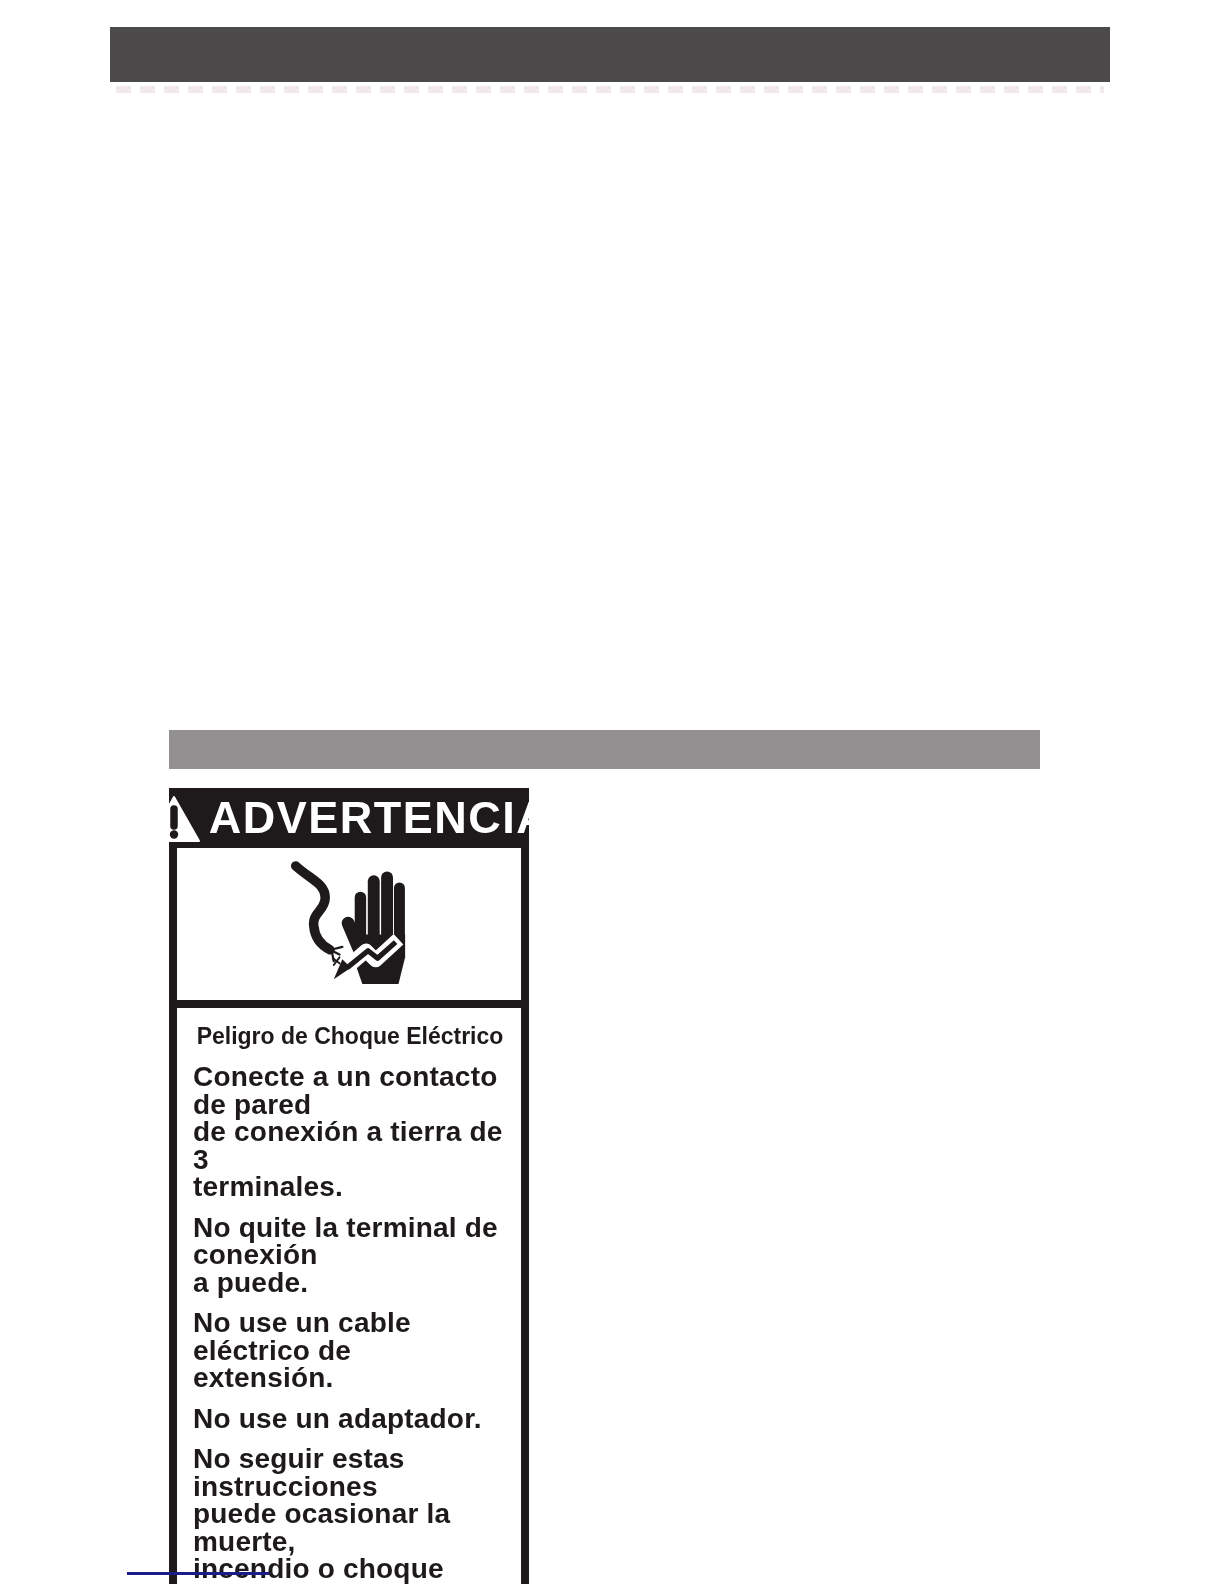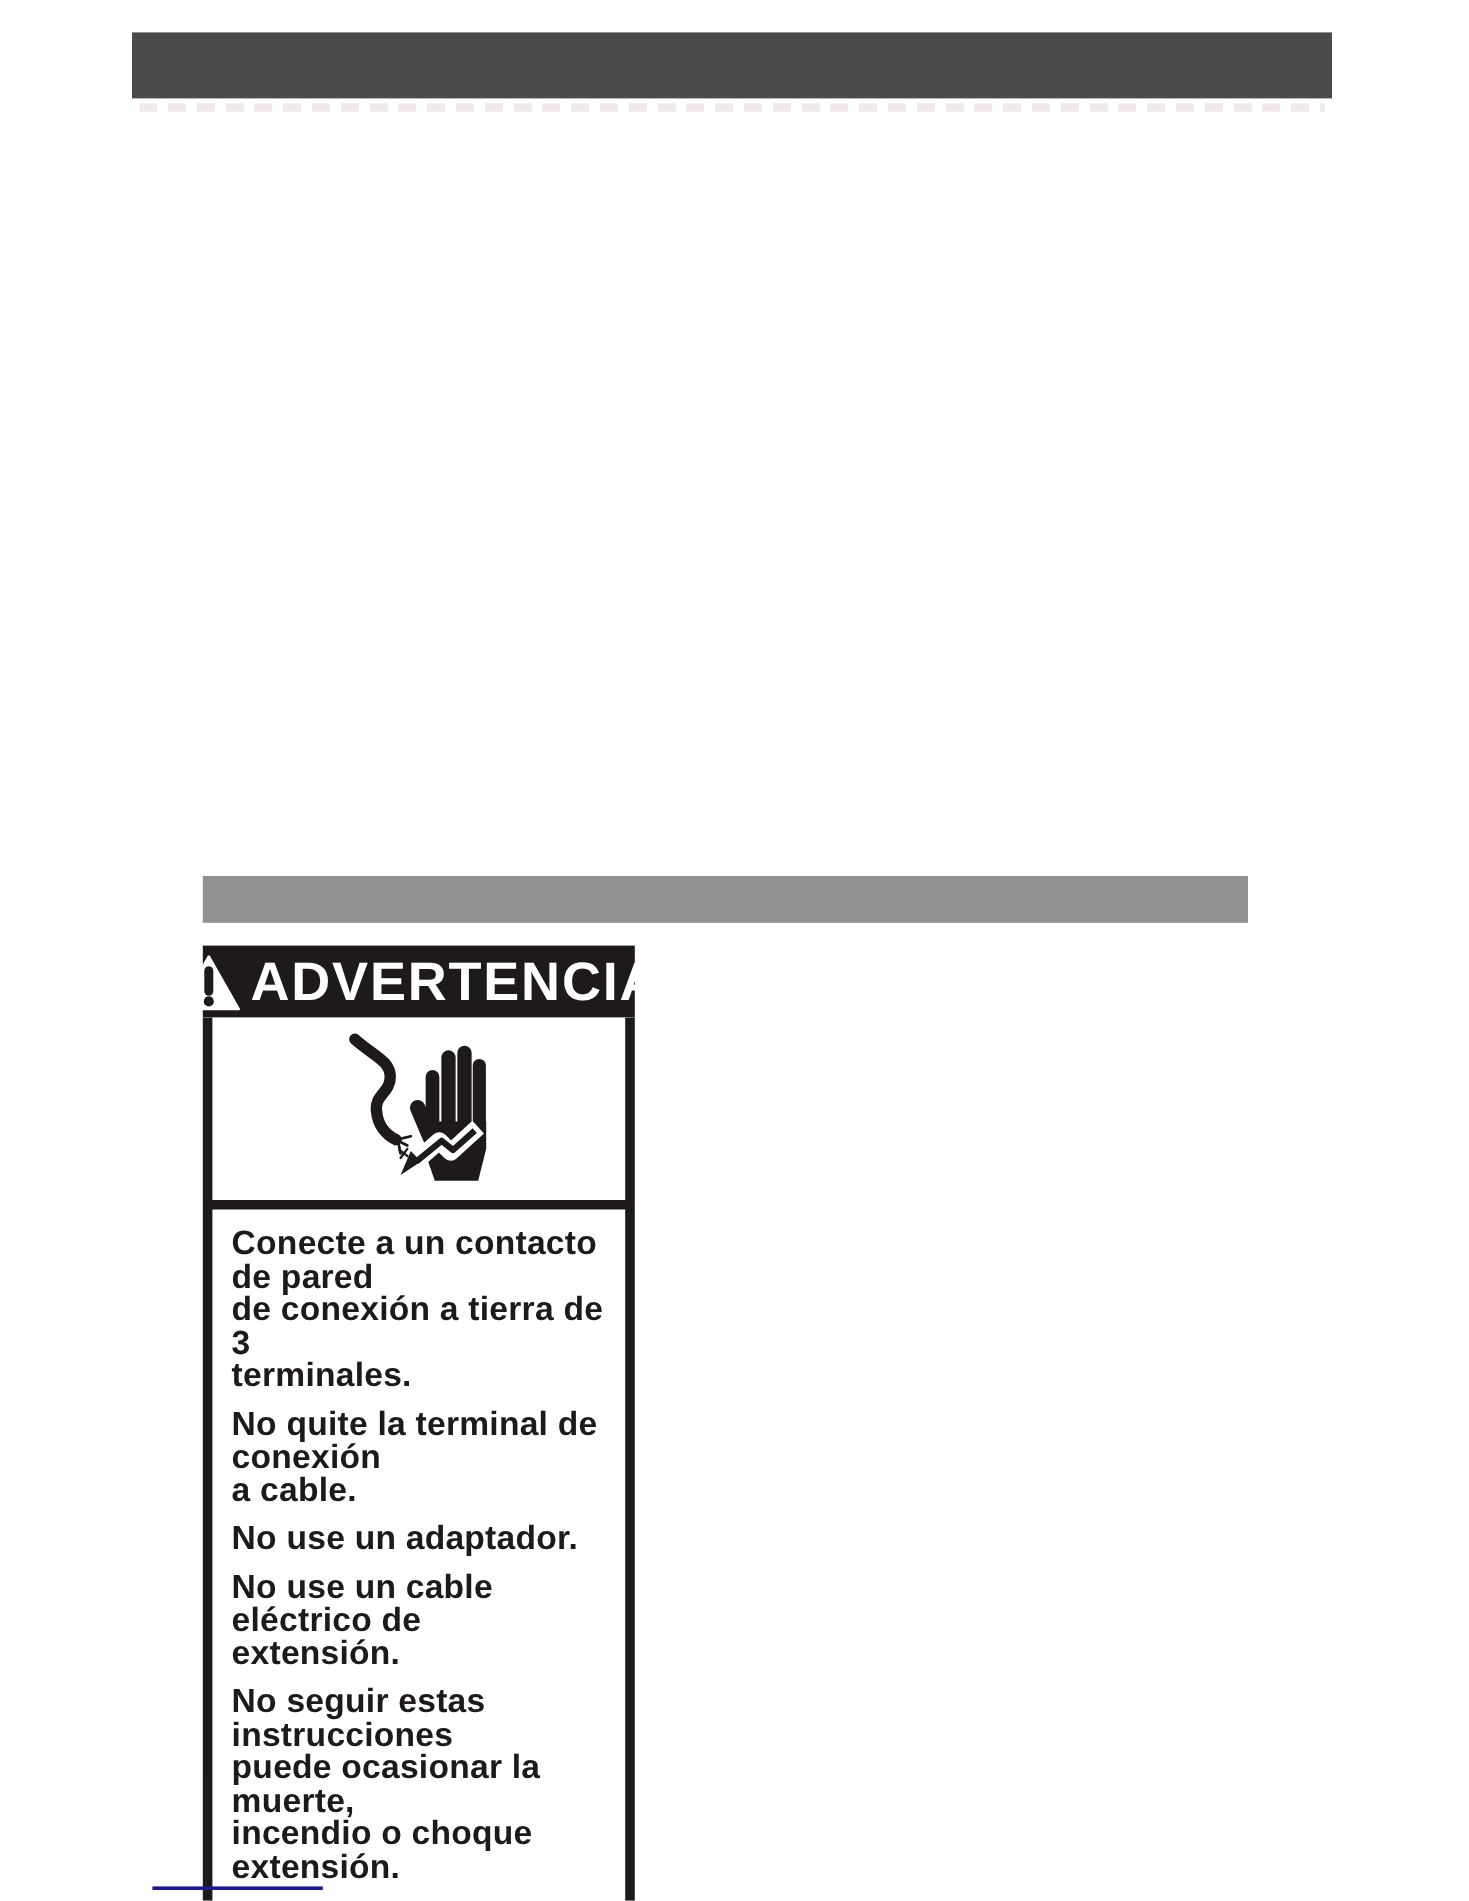--- a/index.html
+++ b/index.html
@@ -95,28 +95,29 @@
         <line x1="115" y1="27" x2="115" y2="82" stroke="#1e1a1b" stroke-width="11.5" stroke-linecap="round"></line>
         <polygon points="66,76 121,76 121,100 114,128 76,128 67,102" fill="#1e1a1b"></polygon>
 
         <polyline points="57,113 80,93 90,103 114,81" fill="none" stroke="#ffffff" stroke-width="15" stroke-linejoin="round"></polyline>
         <polyline points="60,111 82,93 92,101 111,84" fill="none" stroke="#1e1a1b" stroke-width="5.5" stroke-linejoin="round"></polyline>
         <polygon points="46,123 64,111 55,102" fill="#1e1a1b"></polygon>
       </svg>
     </div>
 
     <div class="wl-body">
+      <div class="wl-body-title">Peligro de Choque Eléctrico</div>
       <p>Conecte a un contacto de pared
 de conexión a tierra de 3
 terminales.</p>
       <p>No quite la terminal de conexión
-a cable.</p>
-      <p>No use un adaptador.</p>
+a puede.</p>
       <p>No use un cable eléctrico de
 extensión.</p>
+      <p>No use un adaptador.</p>
       <p>No seguir estas instrucciones
 puede ocasionar la muerte,
 incendio o choque extensión.</p>
     </div>
 
   </div>
 
   <div class="footer-line"></div>
 
 </div>

